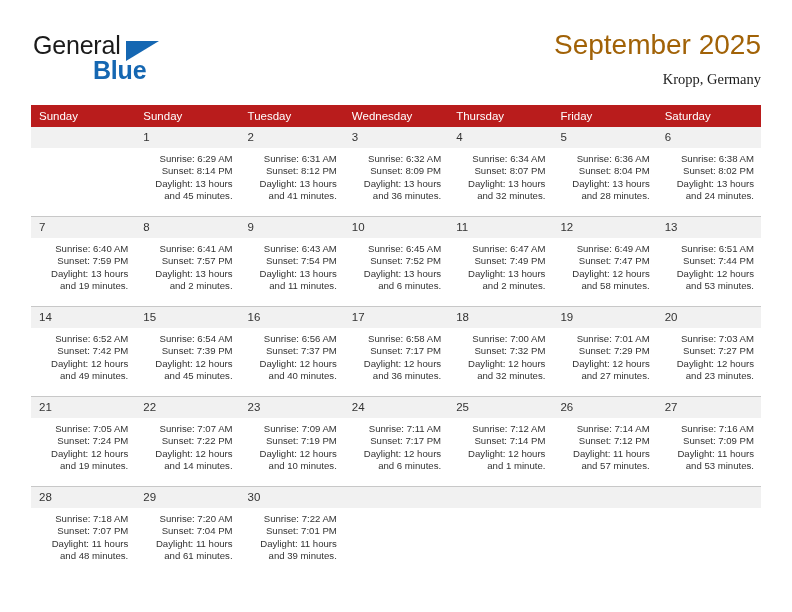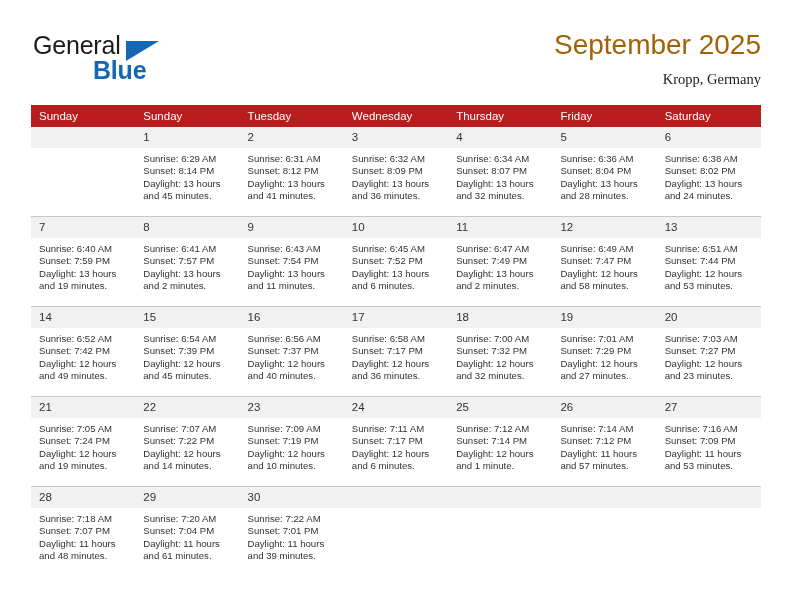--- a/index.html
+++ b/index.html
@@ -129,20 +129,21 @@
   }
   .daynum.empty {
     background: #f1f1f1;
     color: transparent;
   }
   .cellbody {
     padding: 5px 7px 0 8px;
     font-size: 9.6px;
     line-height: 12.4px;
     color: #333333;
+    text-align: right;
   }
   .cellbody div {
     white-space: nowrap;
   }
   td.blank .cellbody { visibility: hidden; }
 </style>
 </head>
 <body>
 
 <div class="page">

